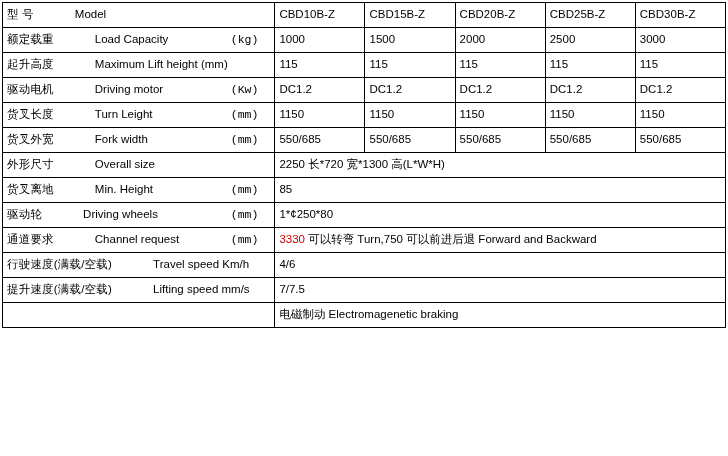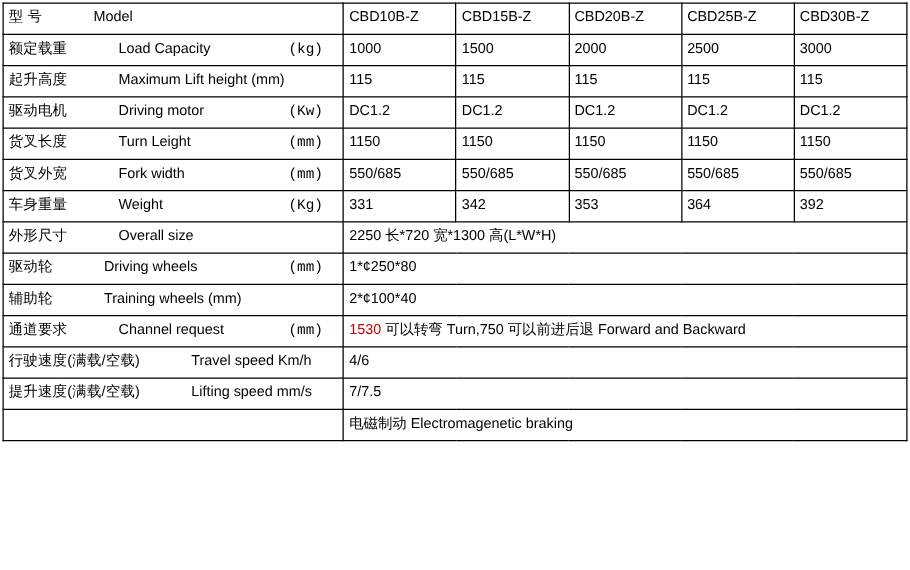--- a/index.html
+++ b/index.html
@@ -165,80 +165,66 @@
           <span class="lbl-unit">(mm)</span>
         </div>
       </td>
       <td class="val-cell">550/685</td>
       <td class="val-cell">550/685</td>
       <td class="val-cell">550/685</td>
       <td class="val-cell">550/685</td>
       <td class="val-cell">550/685</td>
     </tr>
 
-    <tr>
-      <td class="label-cell">
-        <div class="label-inner">
-          <span class="lbl-cn">车身重量</span>
-          <span class="lbl-en">Weight</span>
-          <span class="lbl-unit">(Kg)</span>
-        </div>
-      </td>
-      <td class="val-cell">331</td>
-      <td class="val-cell">342</td>
-      <td class="val-cell">353</td>
-      <td class="val-cell">364</td>
-      <td class="val-cell">392</td>
-    </tr>
 
     <tr>
       <td class="label-cell">
         <div class="label-inner">
           <span class="lbl-cn">外形尺寸</span>
           <span class="lbl-en">Overall size</span>
           <span class="lbl-unit"></span>
         </div>
       </td>
       <td class="wide-val" colspan="5">2250 长*720 宽*1300 高(L*W*H)</td>
     </tr>
 
+    <tr>
+      <td class="label-cell">
+        <div class="label-inner">
+          <span class="lbl-cn">货叉离地</span>
+          <span class="lbl-en">Min. Height</span>
+          <span class="lbl-unit">(mm)</span>
+        </div>
+      </td>
+      <td class="wide-val" colspan="5">85</td>
+    </tr>
 
     <tr>
       <td class="label-cell">
         <div class="label-inner">
           <span class="lbl-cn">驱动轮</span>
           <span class="lbl-en">Driving wheels</span>
           <span class="lbl-unit">(mm)</span>
         </div>
       </td>
       <td class="wide-val" colspan="5">1*¢250*80</td>
     </tr>
 
-    <tr>
-      <td class="label-cell">
-        <div class="label-inner">
-          <span class="lbl-cn">辅助轮</span>
-          <span class="lbl-en">Training wheels (mm)</span>
-          <span class="lbl-unit"></span>
-        </div>
-      </td>
-      <td class="wide-val" colspan="5">2*¢100*40</td>
-    </tr>
 
 
 
     <tr>
       <td class="label-cell">
         <div class="label-inner">
           <span class="lbl-cn">通道要求</span>
           <span class="lbl-en">Channel request</span>
           <span class="lbl-unit">(mm)</span>
         </div>
       </td>
-      <td class="wide-val" colspan="5"><span class="hl-red">1530</span><span> 可以转弯 Turn,750 可以前进后退 Forward and Backward</span></td>
+      <td class="wide-val" colspan="5"><span class="hl-red">3330</span><span> 可以转弯 Turn,750 可以前进后退 Forward and Backward</span></td>
     </tr>
 
     <tr>
       <td class="label-cell">
         <div class="label-inner">
           <span class="lbl-cn">行驶速度(满载/空载)</span>
           <span class="lbl-en">Travel speed   Km/h</span>
           <span class="lbl-unit"></span>
         </div>
       </td>

